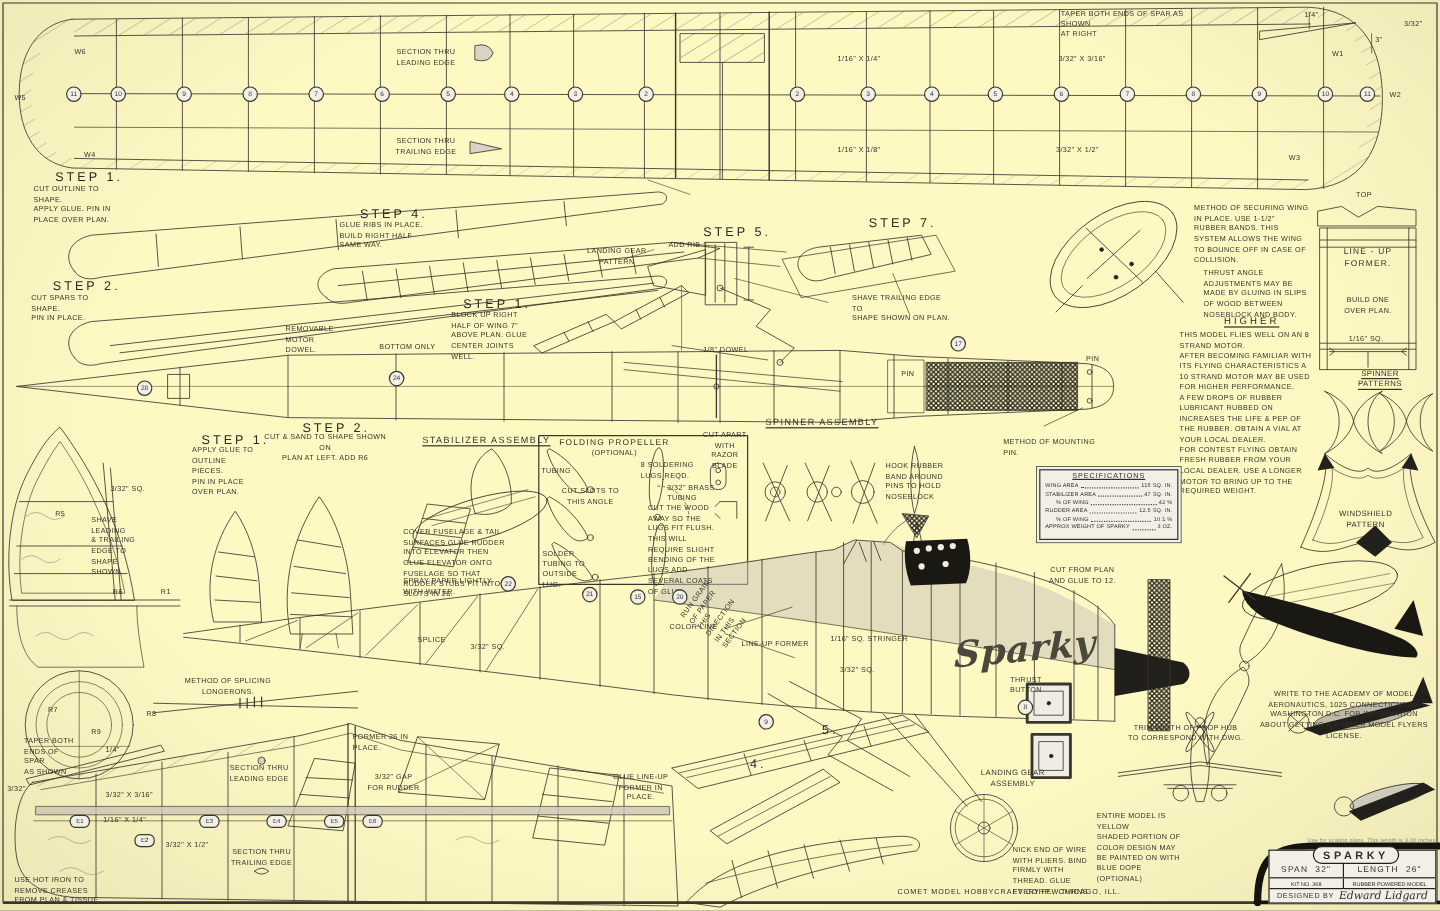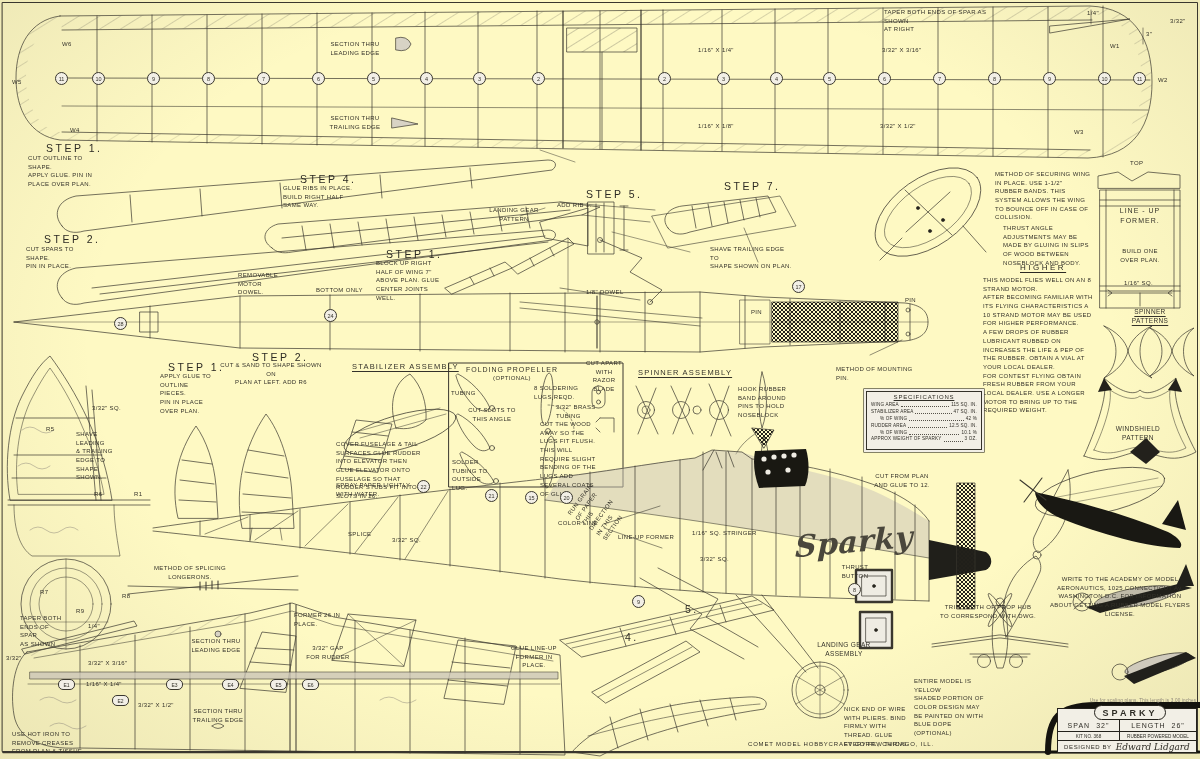--- a/index.html
+++ b/index.html
@@ -610,21 +610,21 @@
 TUBING TO
 OUTSIDE LUG.</div>
 <div class="lbl" style="left:534px;top:384px;width:48px;">8 SOLDERING
 LUGS REQD.</div>
 <div class="lbl" style="left:556px;top:403px;width:44px;">3/32" BRASS
 TUBING</div>
 <div class="lbl" style="left:540px;top:420px;width:64px;">CUT THE WOOD AWAY SO THE LUGS FIT FLUSH. THIS WILL REQUIRE SLIGHT BENDING OF THE LUGS ADD SEVERAL COATS OF GLUE</div>
 <div class="lbl c" style="left:582px;top:359px;width:44px;">CUT APART
 WITH
 RAZOR BLADE</div>
-<div class="lbl ul" style="left:638px;top:368px;font-size:7.5px;letter-spacing:1.2px;">SPINNER  ASSEMBLY</div>
+<div class="lbl ul" style="left:638px;top:347px;font-size:7.5px;letter-spacing:1.2px;">SPINNER  ASSEMBLY</div>
 <div class="lbl" style="left:738px;top:385px;width:50px;">HOOK RUBBER
 BAND AROUND
 PINS TO HOLD
 NOSEBLOCK</div>
 <div class="lbl" style="left:336px;top:440px;width:86px;">COVER FUSELAGE &amp; TAIL SURFACES GLUE RUDDER INTO ELEVATOR THEN GLUE ELEVATOR ONTO FUSELAGE SO THAT RUDDER STUBS FIT INTO SLOTS IN 26.</div>
 <div class="lbl" style="left:336px;top:481px;width:84px;">SPRAY PAPER LIGHTLY WITH WATER.</div>
 <div class="lbl rot" style="left:566px;top:512px;width:44px;transform:rotate(-54deg);">RUN GRAIN OF PAPER THIS DIRECTION IN THIS SECTION</div>
 <div class="lbl" style="left:558px;top:519px;">COLOR LINE</div>
 <div class="lbl" style="left:618px;top:533px;">LINE-UP  FORMER</div>
 <div class="lbl" style="left:692px;top:529px;">1/16" SQ.  STRINGER</div>

